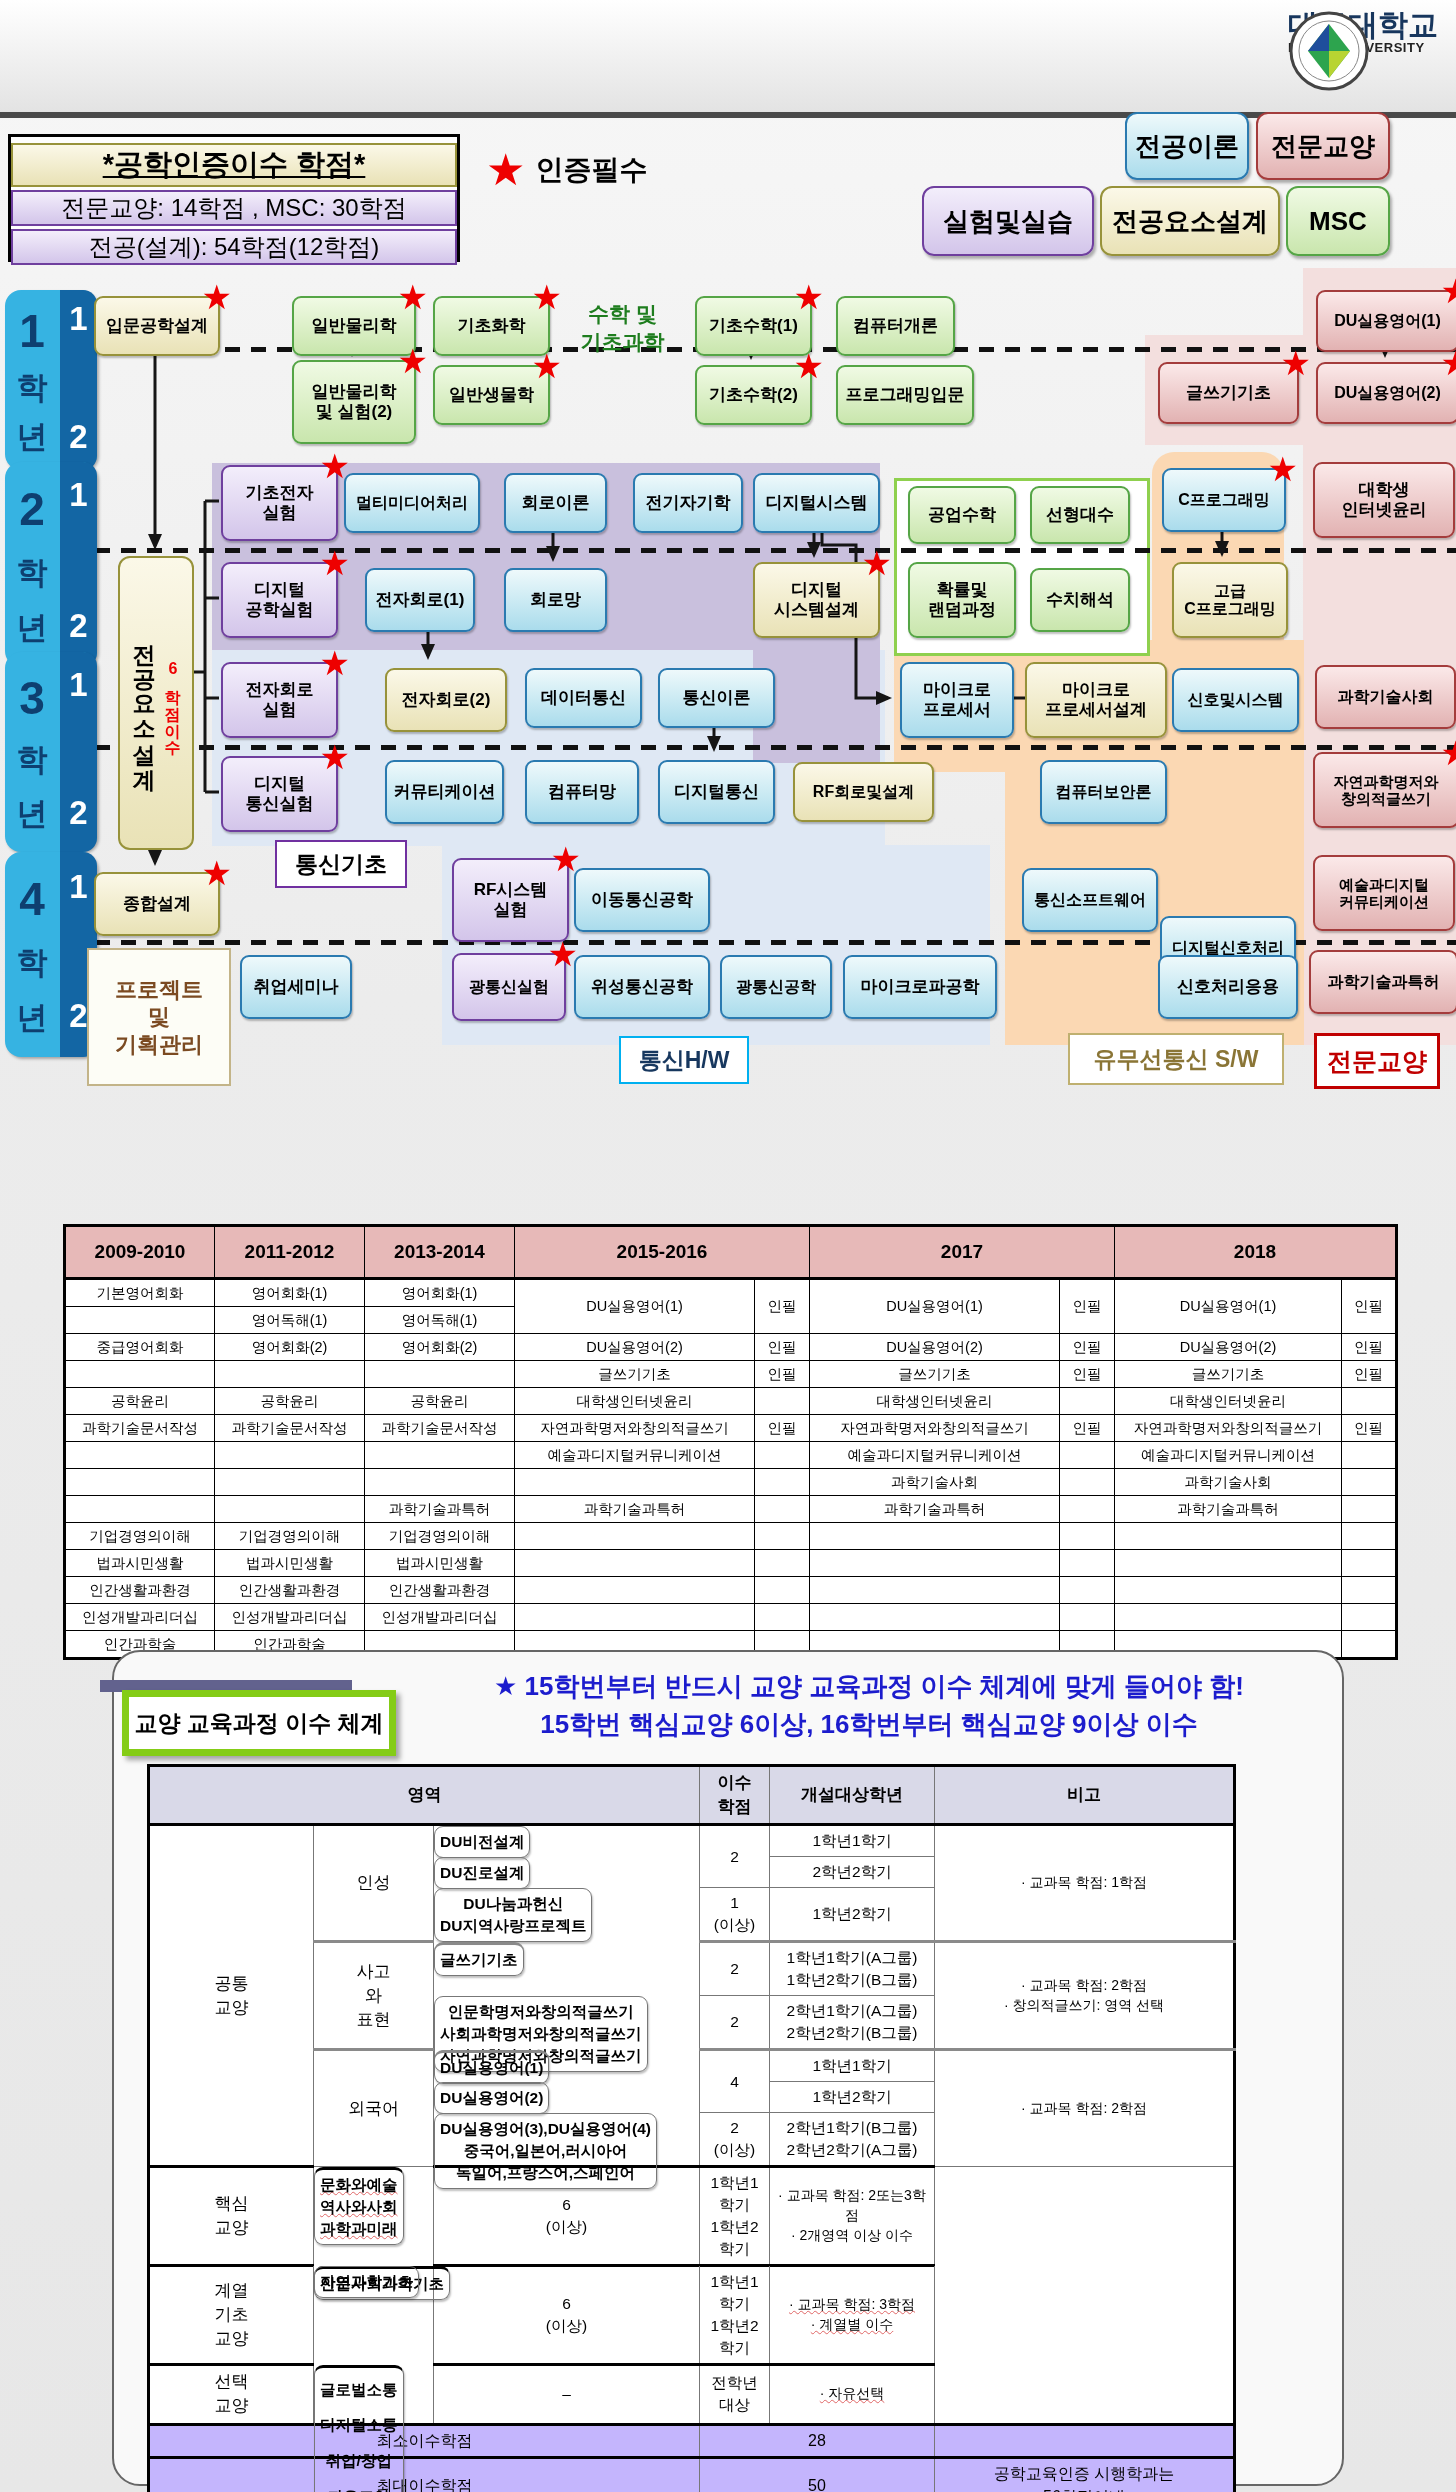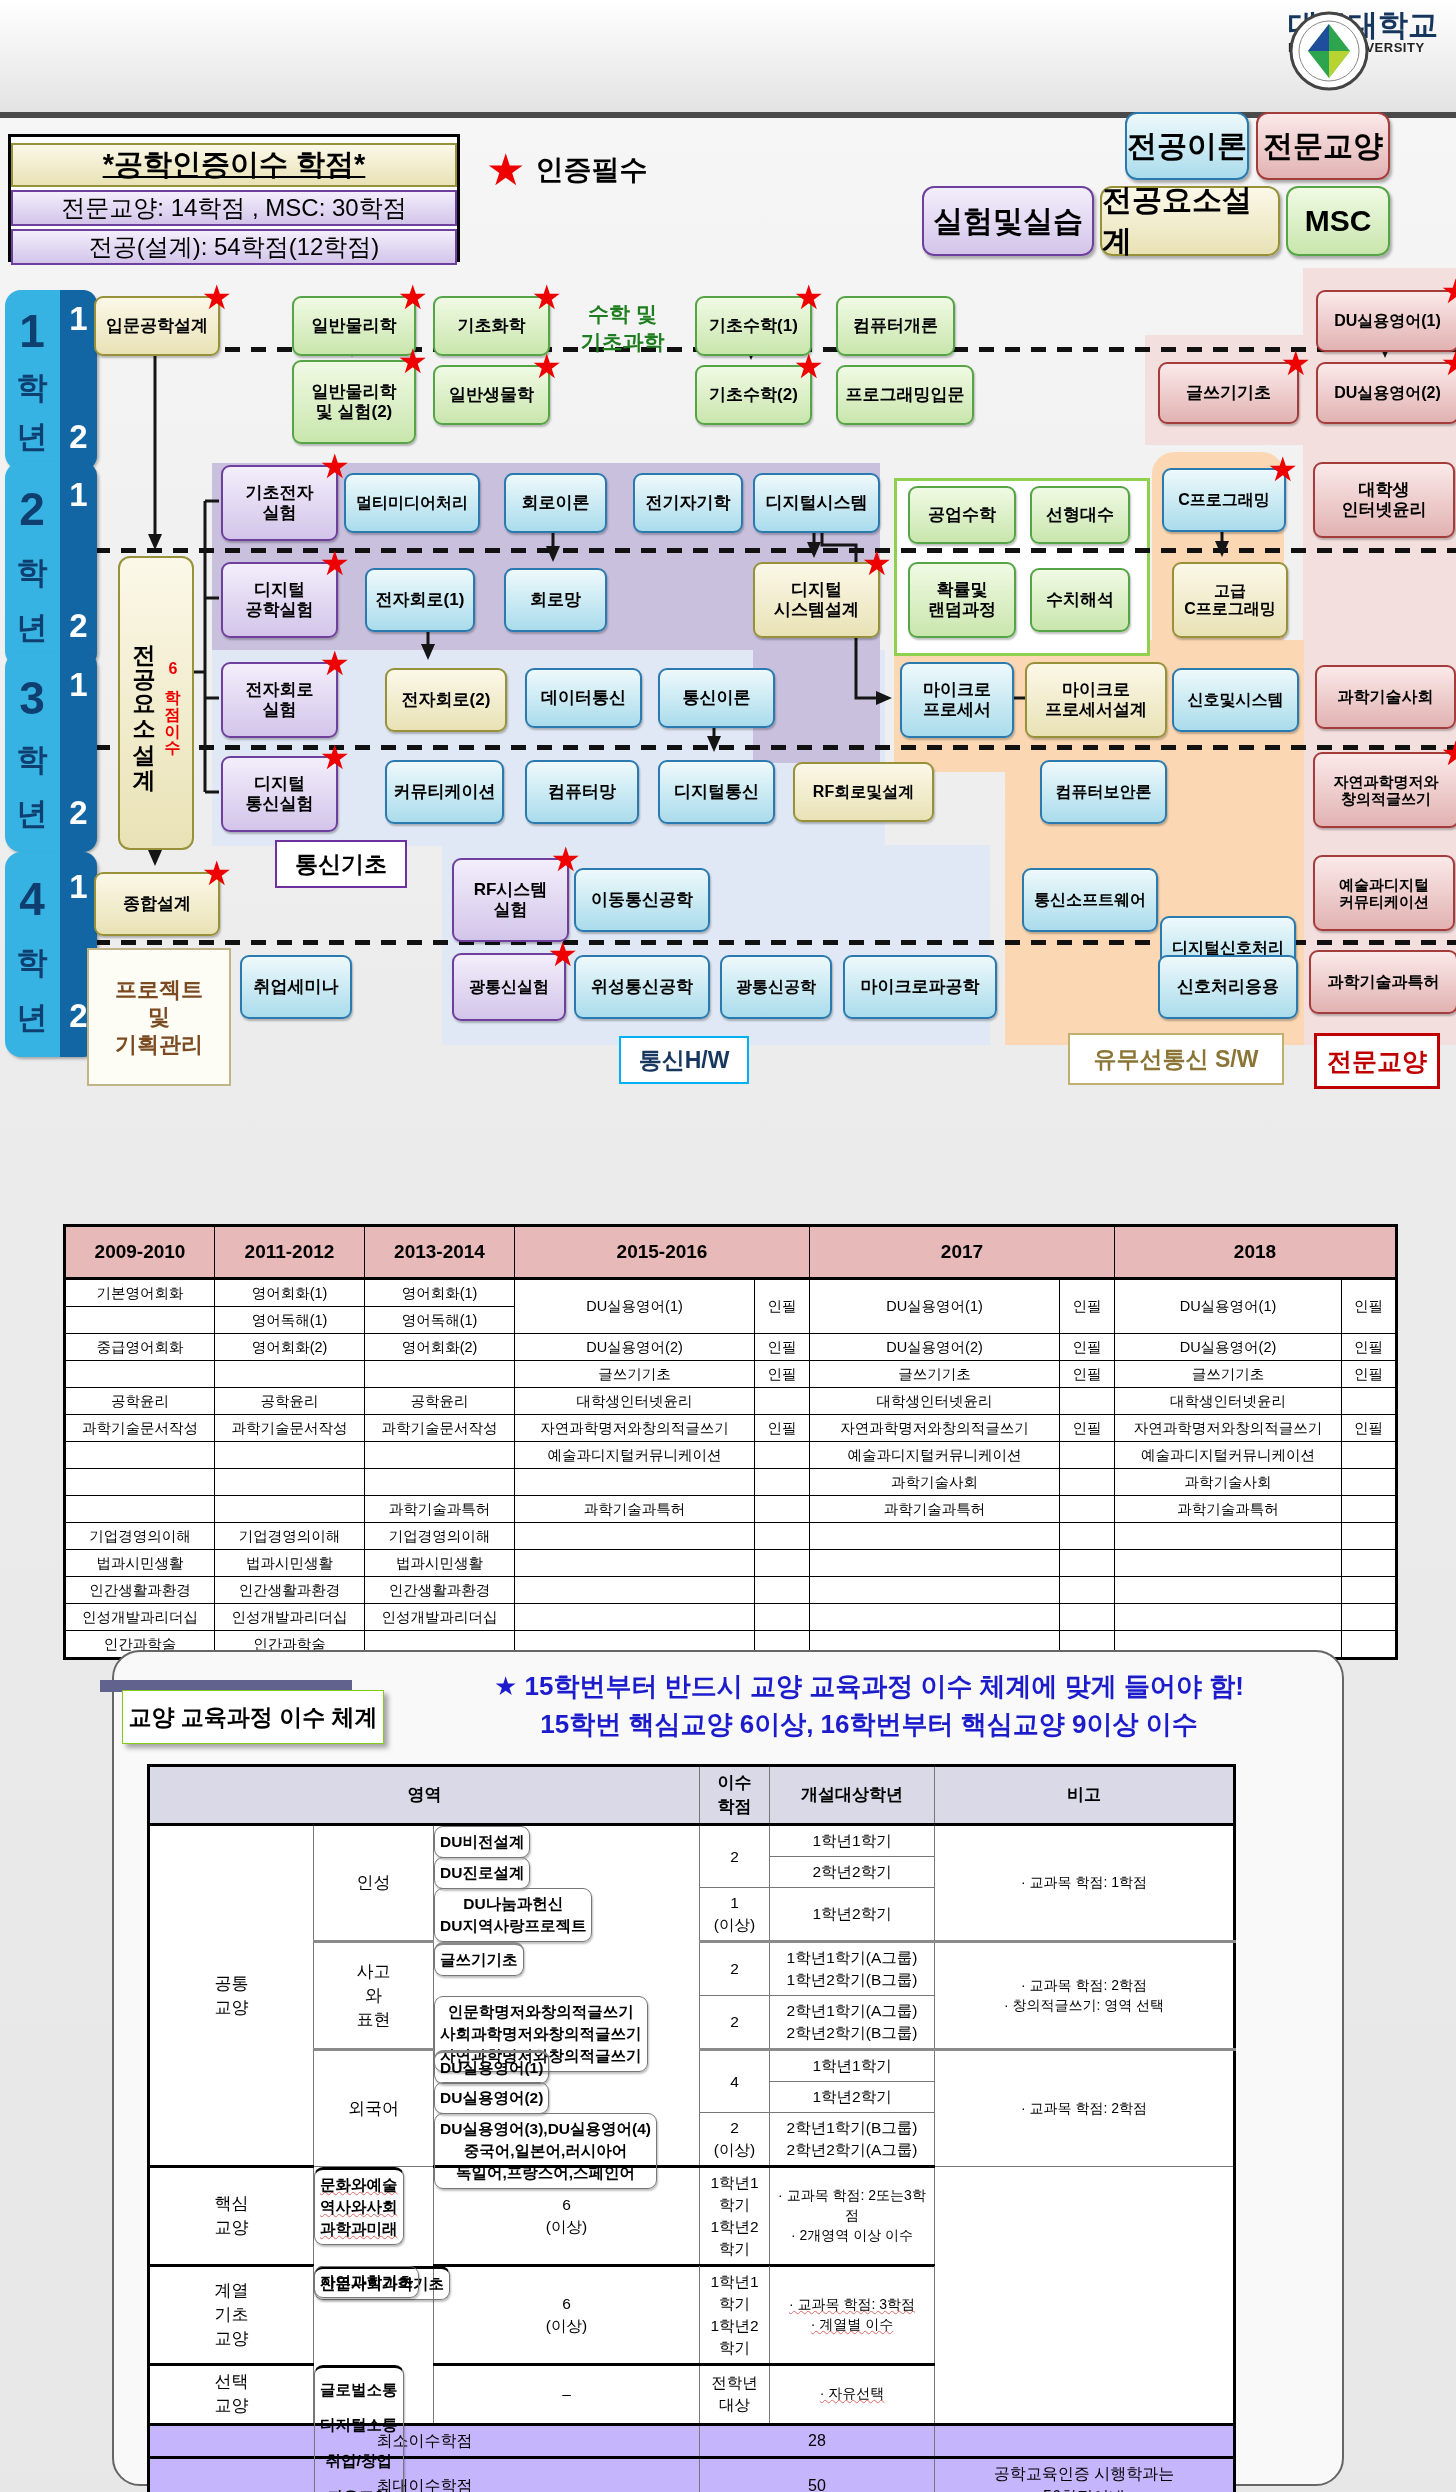--- a/index.html
+++ b/index.html
@@ -16,21 +16,21 @@
   #logo .le{font-size:13px;font-weight:bold;color:#222;letter-spacing:.5px;}
   
   #creditbox{position:absolute;left:8px;top:134px;width:452px;height:128px;border:3px solid #000;
              background:#fdfdfd;text-align:center;padding-top:6px;box-sizing:border-box;}
   #creditbox .t{font-size:29px;font-weight:bold;text-decoration:underline;}
   #creditbox .l{font-size:24px;margin-top:3px;}
   #starleg{position:absolute;left:486px;top:148px;display:flex;align-items:center;gap:10px;}
   #starleg .s{color:#ee0000;font-size:44px;line-height:1;}
   #starleg .w{font-size:28px;font-weight:bold;}
   .legbox{position:absolute;display:flex;align-items:center;justify-content:center;
-          font-size:30px;font-weight:bold;border-radius:12px;box-shadow:2px 3px 3px rgba(0,0,0,.3);}
+          font-size:26px;font-weight:bold;border-radius:12px;box-shadow:2px 3px 3px rgba(0,0,0,.3);}
   
   .g{background:linear-gradient(180deg,#f0fae4,#c9e6ad);border:2px solid #55a546;}
   .c{background:linear-gradient(180deg,#eef9fb,#aadcec);border:2px solid #2a7ab0;}
   .p{background:linear-gradient(180deg,#fbe9e9,#e2b2b2);border:2px solid #a43c3c;}
   .t{background:linear-gradient(180deg,#fbf8e8,#e9e2b6);border:2px solid #97923a;}
   .l{background:linear-gradient(180deg,#f3eefb,#d3c5ea);border:2px solid #6f3f9e;}
   
   .strip{position:absolute;}
   .course{position:absolute;display:flex;align-items:center;justify-content:center;text-align:center;
           font-weight:bold;font-size:17px;line-height:1.15;border-radius:9px;white-space:pre-line;
@@ -64,21 +64,21 @@
   #t1{position:absolute;left:63px;top:1224px;border-collapse:collapse;table-layout:fixed;width:1332px;
       background:#fff;border:3px solid #000;}
   #t1 td{border:1px solid #000;height:24px;font-size:14.5px;text-align:center;overflow:hidden;white-space:nowrap;}
   #t1 tr.hd td{background:#e7b9b8;font-size:19px;font-weight:bold;height:48px;border-bottom:3px solid #000;}
   
   #panel{position:absolute;left:112px;top:1650px;width:1232px;height:836px;border:2px solid #666;
          border-radius:28px;background:#f9f9f9;box-sizing:border-box;}
   #warn{position:absolute;left:290px;top:16px;width:930px;text-align:center;color:#1c1ccd;
         font-size:26px;font-weight:bold;line-height:1.45;white-space:pre-line;}
   #tabbar{position:absolute;left:-14px;top:28px;width:252px;height:12px;background:#62628e;}
-  #tab{position:absolute;left:8px;top:38px;width:260px;height:52px;background:#fff;border:1px solid #84cc16;
+  #tab{position:absolute;left:8px;top:38px;width:260px;height:52px;background:#fff;border:7px solid #84cc16;
        box-shadow:4px 4px 5px rgba(0,0,0,.35);display:flex;align-items:center;justify-content:center;
        font-size:23px;font-weight:bold;}
   #t2{position:absolute;left:33px;top:112px;border-collapse:collapse;table-layout:fixed;width:1086px;
       border:3px solid #000;background:#fff;}
   #t2 td{border:1px solid #777;font-size:15.5px;text-align:center;white-space:pre-line;
          padding:4px 5px;line-height:1.42;}
   #t2 tr.hd td{background:#d9d9e8;font-weight:bold;font-size:17px;border-bottom:3px solid #000;}
   #t2 td.cat{font-size:17px;}
   #t2 td.course{font-size:15.5px;}
   #t2 td.note{text-align:center;font-size:14px;}

